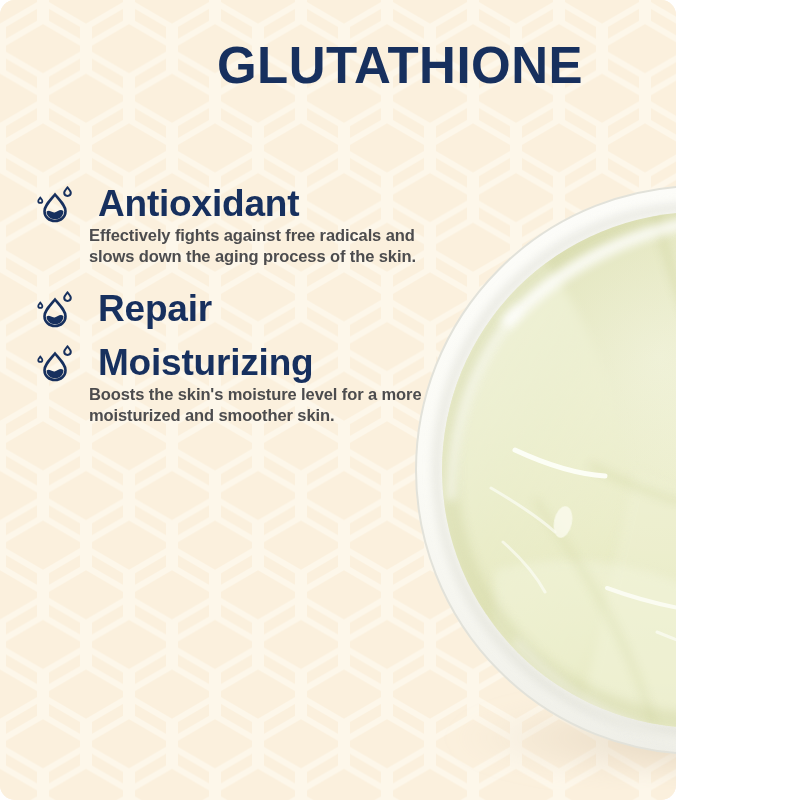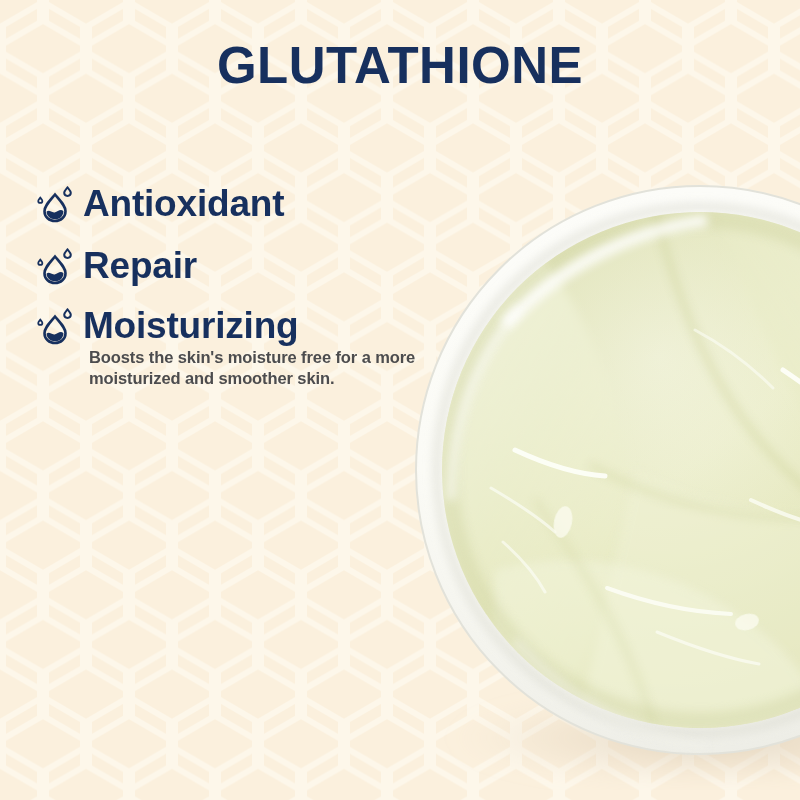--- a/index.html
+++ b/index.html
@@ -8,24 +8,25 @@
   }
   body {
     width: 800px;
     height: 800px;
     font-family: "Liberation Sans", sans-serif;
     overflow: hidden;
   }
 
   #poster {
     position: relative;
-    width: 800px;
+    width: 676px;
     height: 800px;
     background-color: #FBF0DD;
     overflow: hidden;
+    border-radius: 15px;
   }
 
   
   #honeycomb {
     position: absolute;
     inset: 0;
     width: 800px;
     height: 800px;
     z-index: 0;
   }
@@ -68,21 +69,21 @@
     width: 420px;
     z-index: 3;
   }
   .feature {
     position: relative;
     margin-bottom: 18px;
   }
   .feature-head {
     display: flex;
     align-items: center;
-    gap: 9px;
+    gap: 24px;
     margin-bottom: 1px;
   }
   .drop-icon {
     flex: 0 0 auto;
     width: 38px;
     height: 40px;
     display: block;
   }
   .feature-title {
     color: #17305E;
@@ -98,21 +99,21 @@
     font-family: "Liberation Sans", sans-serif;
     font-weight: 700;
     font-size: 16.5px;
     line-height: 21px;
     max-width: 340px;
     letter-spacing: -0.1px;
   }
 
   .f1 { margin-bottom: 22px; }
   .f2 { margin-bottom: 22px; }
-  .f3 { margin-bottom: 20px; }
+  .f3 { margin-bottom: 14px; }
 </style>
 </head>
 <body>
 
 <div id="poster">
 
   <svg id="honeycomb" viewBox="0 0 800 800" xmlns="http://www.w3.org/2000/svg">
     <defs>
       <pattern id="hexpat" width="86" height="99.3" patternUnits="userSpaceOnUse">
         <g fill="none" stroke="#FDF7EA" stroke-width="6">
@@ -232,20 +233,21 @@
     <div class="feature f1">
       <div class="feature-head">
         <svg class="drop-icon" viewBox="0 0 38 40" xmlns="http://www.w3.org/2000/svg">
           <path d="M19 10.5 C 13 17.5 8.5 22 8.5 27.2 C 8.5 32.8 13.2 37 19 37 C 24.8 37 29.5 32.8 29.5 27.2 C 29.5 22 25 17.5 19 10.5 Z" fill="none" stroke="#17305E" stroke-width="2.6"></path>
           <path d="M10.6 27.6 C 13.4 25.3 15.2 28.8 18.6 28.4 C 22 28 23.6 24.6 27.4 26.9 C 27.4 32.2 23.6 35.3 19 35.3 C 14.4 35.3 10.6 32.3 10.6 27.6 Z" fill="#17305E"></path>
           <path d="M31.5 3.5 C 29.6 5.8 28.2 7.2 28.2 8.8 C 28.2 10.6 29.7 11.9 31.5 11.9 C 33.3 11.9 34.8 10.6 34.8 8.8 C 34.8 7.2 33.4 5.8 31.5 3.5 Z" fill="none" stroke="#17305E" stroke-width="2"></path>
           <path d="M4.3 13.6 C 3.1 15 2.2 15.9 2.2 16.9 C 2.2 18.1 3.1 18.9 4.3 18.9 C 5.5 18.9 6.4 18.1 6.4 16.9 C 6.4 15.9 5.5 15 4.3 13.6 Z" fill="none" stroke="#17305E" stroke-width="1.7"></path>
         </svg>
         <span class="feature-title">Antioxidant</span>
       </div>
+      <p class="feature-desc">Effectively fights against free radicals and slows down the aging process of the skin.</p>
     </div>
 
 
     <div class="feature f3">
       <div class="feature-head">
         <svg class="drop-icon" viewBox="0 0 38 40" xmlns="http://www.w3.org/2000/svg">
           <path d="M19 10.5 C 13 17.5 8.5 22 8.5 27.2 C 8.5 32.8 13.2 37 19 37 C 24.8 37 29.5 32.8 29.5 27.2 C 29.5 22 25 17.5 19 10.5 Z" fill="none" stroke="#17305E" stroke-width="2.6"></path>
           <path d="M10.6 27.6 C 13.4 25.3 15.2 28.8 18.6 28.4 C 22 28 23.6 24.6 27.4 26.9 C 27.4 32.2 23.6 35.3 19 35.3 C 14.4 35.3 10.6 32.3 10.6 27.6 Z" fill="#17305E"></path>
           <path d="M31.5 3.5 C 29.6 5.8 28.2 7.2 28.2 8.8 C 28.2 10.6 29.7 11.9 31.5 11.9 C 33.3 11.9 34.8 10.6 34.8 8.8 C 34.8 7.2 33.4 5.8 31.5 3.5 Z" fill="none" stroke="#17305E" stroke-width="2"></path>
           <path d="M4.3 13.6 C 3.1 15 2.2 15.9 2.2 16.9 C 2.2 18.1 3.1 18.9 4.3 18.9 C 5.5 18.9 6.4 18.1 6.4 16.9 C 6.4 15.9 5.5 15 4.3 13.6 Z" fill="none" stroke="#17305E" stroke-width="1.7"></path>
@@ -257,17 +259,17 @@
     <div class="feature f4">
       <div class="feature-head">
         <svg class="drop-icon" viewBox="0 0 38 40" xmlns="http://www.w3.org/2000/svg">
           <path d="M19 10.5 C 13 17.5 8.5 22 8.5 27.2 C 8.5 32.8 13.2 37 19 37 C 24.8 37 29.5 32.8 29.5 27.2 C 29.5 22 25 17.5 19 10.5 Z" fill="none" stroke="#17305E" stroke-width="2.6"></path>
           <path d="M10.6 27.6 C 13.4 25.3 15.2 28.8 18.6 28.4 C 22 28 23.6 24.6 27.4 26.9 C 27.4 32.2 23.6 35.3 19 35.3 C 14.4 35.3 10.6 32.3 10.6 27.6 Z" fill="#17305E"></path>
           <path d="M31.5 3.5 C 29.6 5.8 28.2 7.2 28.2 8.8 C 28.2 10.6 29.7 11.9 31.5 11.9 C 33.3 11.9 34.8 10.6 34.8 8.8 C 34.8 7.2 33.4 5.8 31.5 3.5 Z" fill="none" stroke="#17305E" stroke-width="2"></path>
           <path d="M4.3 13.6 C 3.1 15 2.2 15.9 2.2 16.9 C 2.2 18.1 3.1 18.9 4.3 18.9 C 5.5 18.9 6.4 18.1 6.4 16.9 C 6.4 15.9 5.5 15 4.3 13.6 Z" fill="none" stroke="#17305E" stroke-width="1.7"></path>
         </svg>
         <span class="feature-title">Moisturizing</span>
       </div>
-      <p class="feature-desc">Boosts the skin's moisture free for a more moisturized and smoother skin.</p>
+      <p class="feature-desc">Boosts the skin's moisture level for a more moisturized and smoother skin.</p>
     </div>
 
   </div>
 </div>
 
 </body></html>

